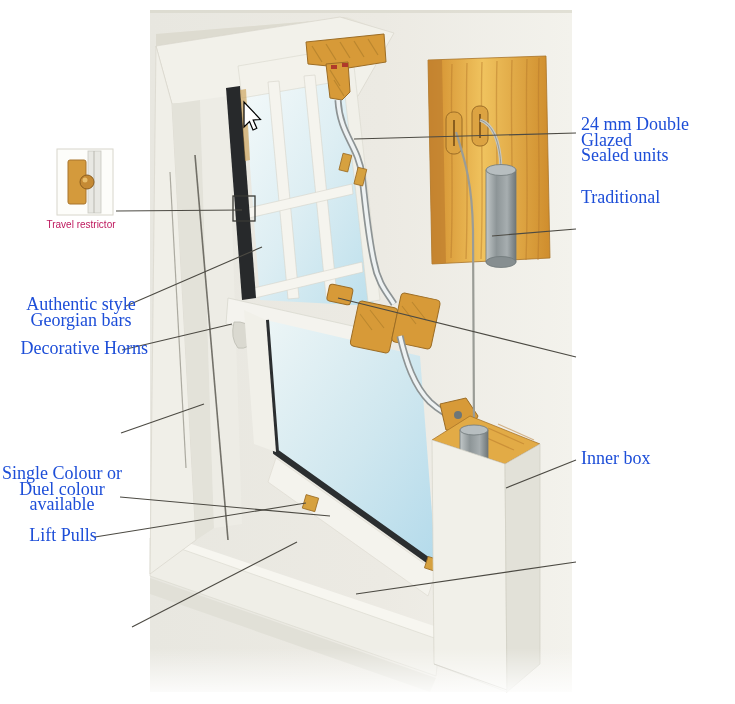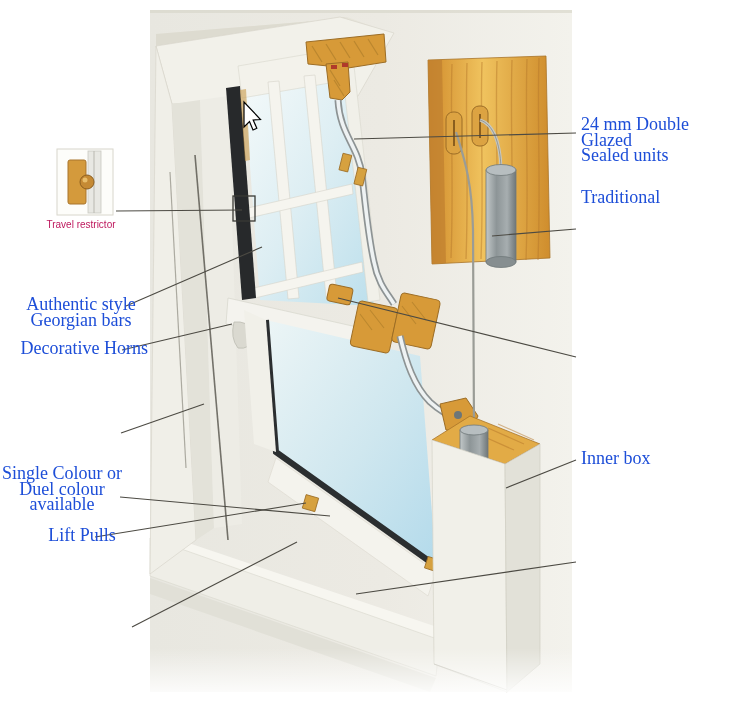--- a/index.html
+++ b/index.html
@@ -228,21 +228,21 @@
   <div class="lbl center" style="left:18px;top:341px;width:130px;text-align:right;">
     <span class="ln">Decorative Horns</span>
   </div>
 
   <div class="lbl center" style="left:0px;top:422px;width:124px;margin-top:44px;">
     <span class="ln">Single  Colour or</span>
     <span class="ln">Duel colour available</span>
   </div>
 
 
-  <div class="lbl center" style="left:0px;top:528px;width:126px;padding-left:19px;">
+  <div class="lbl center" style="left:0px;top:528px;width:126px;">
     <span class="ln">Lift Pulls</span>
   </div>
 
 
   <div class="lbl" style="left:581px;top:117px;width:150px;">
     <span class="ln">24 mm Double Glazed</span>
     <span class="ln">Sealed units</span>
   </div>
 
   <div class="lbl" style="left:581px;top:190px;width:150px;">

